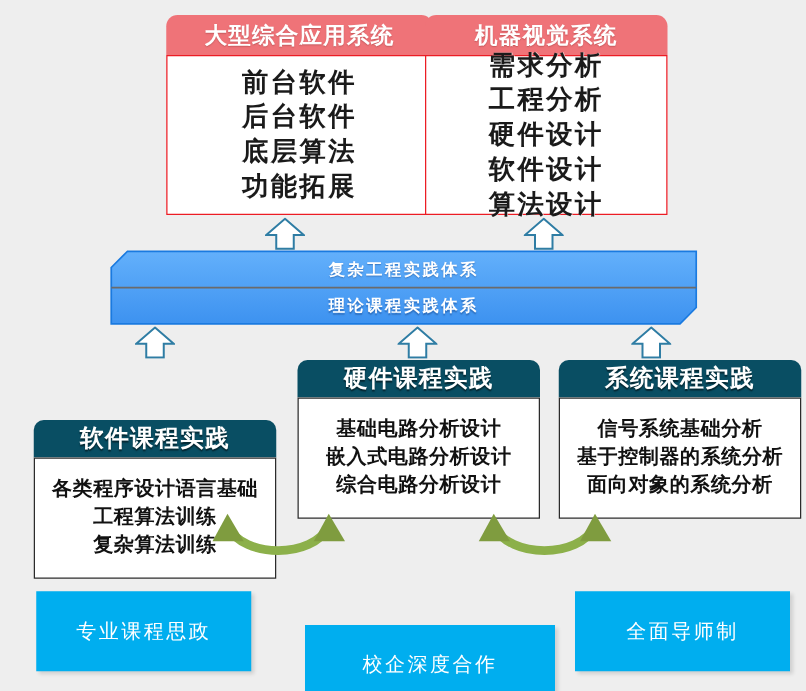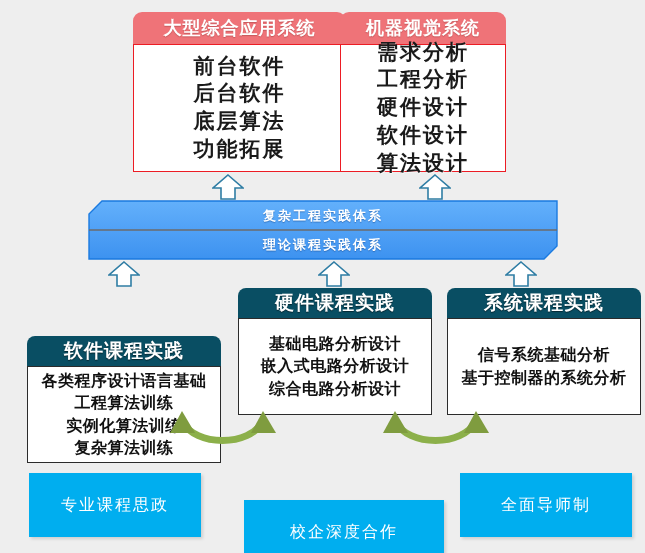--- a/index.html
+++ b/index.html
@@ -95,21 +95,21 @@
   <div class="topbox" style="left:133px;top:12px;width:194px;height:160px;padding-left:19px;">
     <div class="hdr">大型综合应用系统</div>
     <div class="body">
       <div class="ln">前台软件</div>
       <div class="ln">后台软件</div>
       <div class="ln">底层算法</div>
       <div class="ln">功能拓展</div>
     </div>
   </div>
 
-  <div class="topbox" style="left:340px;top:12px;width:166px;height:160px;">
+  <div class="topbox" style="left:340px;top:12px;width:194px;height:160px;">
     <div class="hdr">机器视觉系统</div>
     <div class="body">
       <div class="ln">需求分析</div>
       <div class="ln">工程分析</div>
       <div class="ln">硬件设计</div>
       <div class="ln">软件设计</div>
       <div class="ln">算法设计</div>
     </div>
   </div>
 
@@ -155,39 +155,39 @@
     <svg width="32" height="26" viewBox="0 0 32 26">
       <polygon points="16,1 31,14 23,14 23,25 9,25 9,14 1,14" fill="#ffffff" stroke="#2f7da4" stroke-width="1.6"></polygon>
     </svg>
   </div>
 
   <div class="coursebox" style="left:27px;top:288px;width:194px;height:127px;margin-top:48px;">
     <div class="hdr">软件课程实践</div>
     <div class="body">
       <div class="ln">各类程序设计语言基础</div>
       <div class="ln">工程算法训练</div>
-      <div class="ln">实例化算法训练</div>
       <div class="ln">复杂算法训练</div>
     </div>
   </div>
 
   <div class="coursebox" style="left:238px;top:288px;width:194px;height:127px;">
     <div class="hdr">硬件课程实践</div>
     <div class="body">
       <div class="ln">基础电路分析设计</div>
       <div class="ln">嵌入式电路分析设计</div>
       <div class="ln">综合电路分析设计</div>
     </div>
   </div>
 
   <div class="coursebox" style="left:447px;top:288px;width:194px;height:127px;">
     <div class="hdr">系统课程实践</div>
     <div class="body">
       <div class="ln">信号系统基础分析</div>
       <div class="ln">基于控制器的系统分析</div>
+      <div class="ln">面向对象的系统分析</div>
     </div>
   </div>
 
   <div class="greenarrow" style="left:165px;top:409px;width:115px;height:42px;">
     <svg width="115" height="42" viewBox="0 0 115 42">
       <path d="M17,12 C30,38 85,38 98,12" fill="none" stroke="#8cb04a" stroke-width="7" stroke-linecap="round"></path>
       <polygon points="17,2 30,24 5,24" fill="#7f9c3f"></polygon>
       <polygon points="98,2 111,24 86,24" fill="#7f9c3f"></polygon>
     </svg>
   </div>

